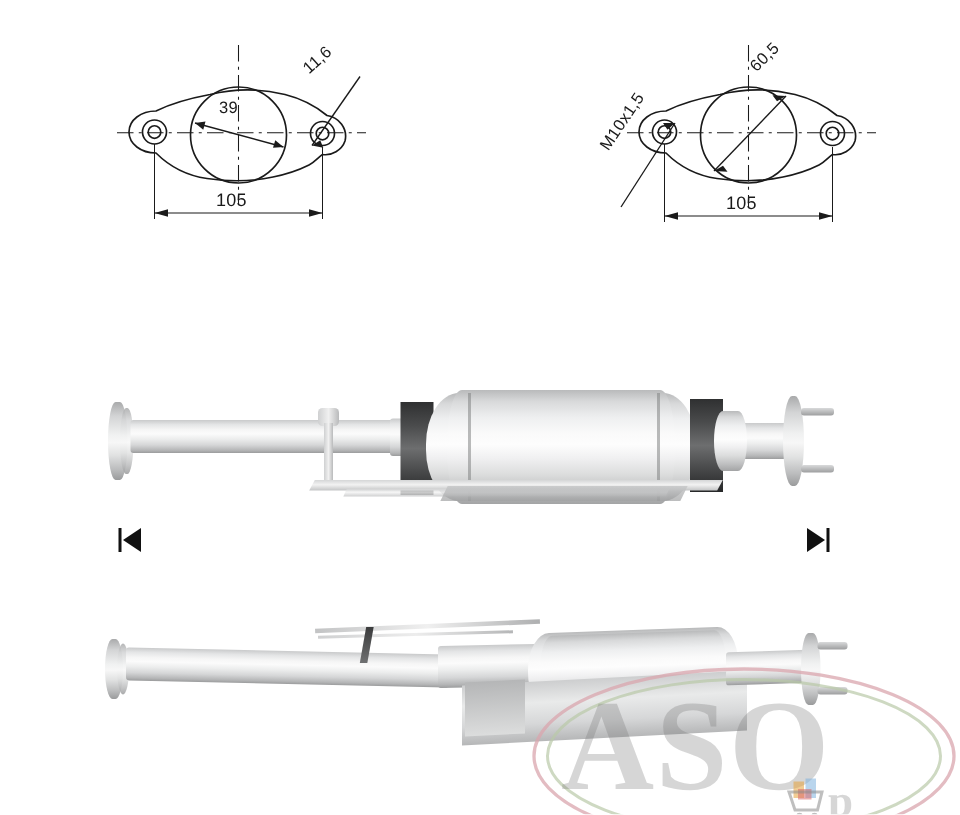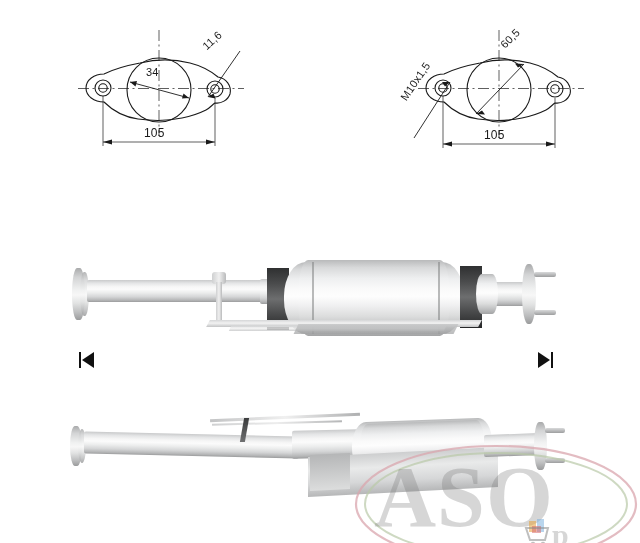--- a/index.html
+++ b/index.html
@@ -146,21 +146,21 @@
       <g stroke="#1a1a1a" stroke-width="0.7">
         <line x1="31" y1="78" x2="31" y2="128"></line>
         <line x1="143" y1="80" x2="143" y2="128"></line>
         <line x1="31" y1="124" x2="143" y2="124"></line>
       </g>
       <polygon points="31,124 40,121.5 40,126.5" fill="#1a1a1a"></polygon>
       <polygon points="143,124 134,121.5 134,126.5" fill="#1a1a1a"></polygon>
     </svg>
 
     
-    <span class="dimtext" style="left:74px; top:48px;">34</span>
+    <span class="dimtext" style="left:74px; top:48px;">39</span>
 
     <span class="dimtext" style="left:128px; top:25px; transform:rotate(-42deg); transform-origin:left top;">11,6</span>
 
     <span class="dimtext" style="left:72px; top:108px; font-size:12px;">105</span>
   </div>
 
   <div class="flange-block" style="left:392px; top:18px; width:200px; height:150px;">
 
     <svg width="200" height="150" viewBox="0 0 200 150">
       <g fill="none" stroke="#1a1a1a" stroke-width="1.1" stroke-linejoin="round">

